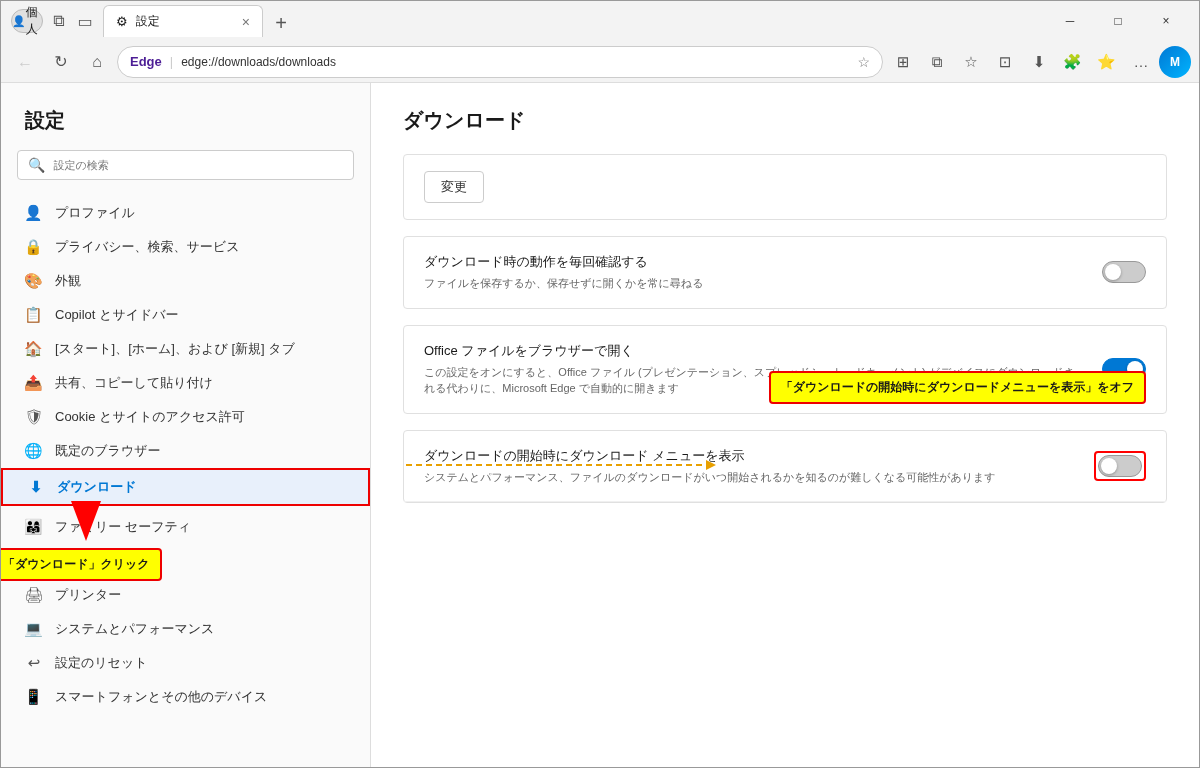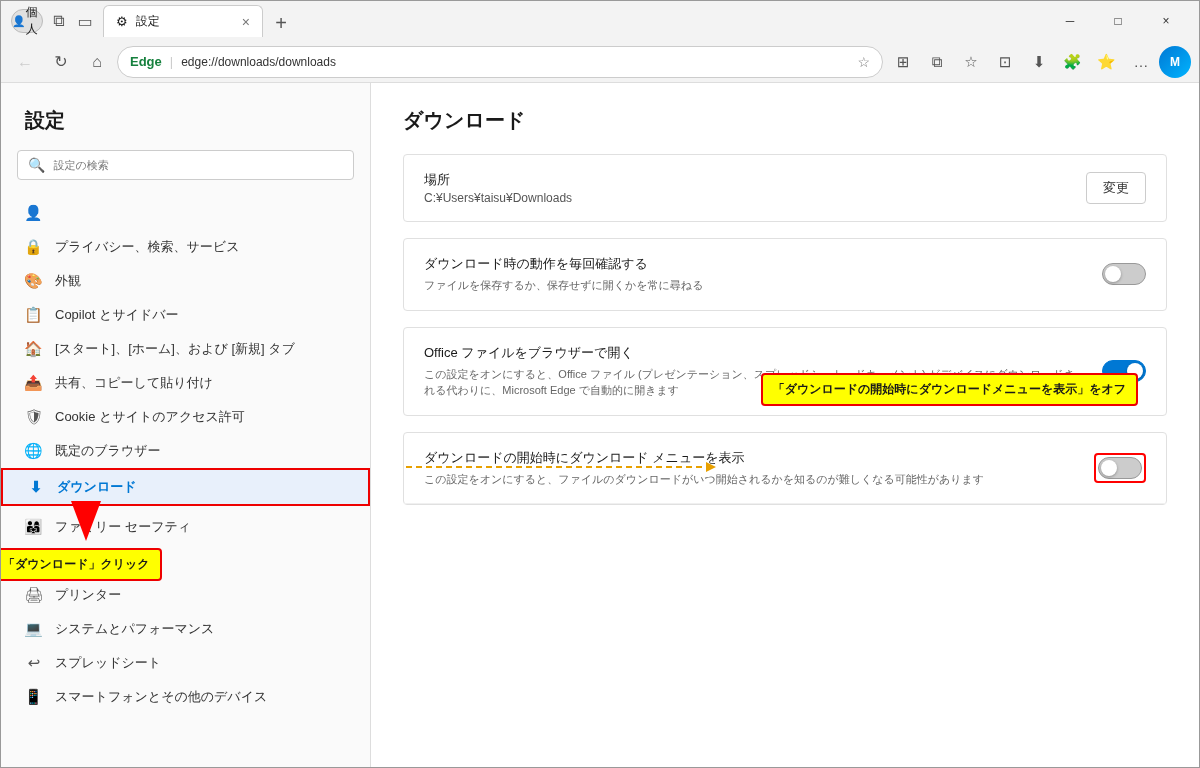--- a/index.html
+++ b/index.html
@@ -17,21 +17,21 @@
     .tab .tab-icon { font-size: 13px; }
     .tab .tab-close { margin-left: auto; color: #777; cursor: pointer; font-size: 14px; }
     .new-tab-btn { width: 28px; height: 28px; display: flex; align-items: center; justify-content: center; font-size: 20px; color: #555; cursor: pointer; margin-left: 4px; }
     .window-controls { display: flex; align-items: center; gap: 2px; margin-left: auto; }
     .win-btn { width: 46px; height: 32px; display: flex; align-items: center; justify-content: center; cursor: pointer; font-size: 12px; color: #333; }
 
     .nav-bar { background: #f3f3f3; height: 42px; display: flex; align-items: center; padding: 0 8px; gap: 4px; border-bottom: 1px solid #ddd; }
     .nav-btn { width: 32px; height: 32px; border-radius: 4px; display: flex; align-items: center; justify-content: center; cursor: pointer; color: #555; font-size: 16px; }
     .nav-btn.disabled { color: #ccc; cursor: default; }
     .address-bar-wrap { flex: 1; display: flex; align-items: center; background: #fff; border: 1px solid #ccc; border-radius: 20px; height: 32px; padding: 0 12px; gap: 8px; }
-    .address-edge-logo { font-size: 13px; color: #15803d; font-weight: bold; }
+    .address-edge-logo { font-size: 13px; color: #4c1d95; font-weight: bold; }
     .address-separator { color: #ccc; }
     .address-text { flex: 1; font-size: 12px; color: #333; }
     .nav-tools { display: flex; align-items: center; gap: 2px; }
     .nav-tool-btn { width: 32px; height: 32px; border-radius: 4px; display: flex; align-items: center; justify-content: center; cursor: pointer; color: #555; font-size: 15px; }
     .edge-logo-btn { width: 32px; height: 32px; background: linear-gradient(135deg, #0078d4, #00b4ff); border-radius: 50%; display: flex; align-items: center; justify-content: center; color: white; font-weight: bold; font-size: 12px; cursor: pointer; }
 
     
     .main-content { display: flex; flex: 1; overflow: hidden; }
 
     
@@ -125,20 +125,21 @@
 
     <div class="sidebar">
       <div class="sidebar-title">設定</div>
       <div class="search-box">
         <span class="search-icon">🔍</span>
         <input class="search-input" type="text" placeholder="設定の検索" style="">
       </div>
       <div class="sidebar-nav">
         <div class="sidebar-item">
           <span class="item-icon">👤</span>
+          <span class="sidebar-item-label">プロファイル</span>
         </div>
         <div class="sidebar-item">
           <span class="item-icon">🔒</span>
           <span class="sidebar-item-label">プライバシー、検索、サービス</span>
         </div>
         <div class="sidebar-item">
           <span class="item-icon">🎨</span>
           <span class="sidebar-item-label">外観</span>
         </div>
         <div class="sidebar-item">
@@ -186,38 +187,34 @@
         <div class="sidebar-item">
           <span class="item-icon">🖨</span>
           <span class="sidebar-item-label">プリンター</span>
         </div>
         <div class="sidebar-item">
           <span class="item-icon">💻</span>
           <span class="sidebar-item-label">システムとパフォーマンス</span>
         </div>
         <div class="sidebar-item">
           <span class="item-icon">↩</span>
-          <span class="sidebar-item-label">スプレッドシート</span>
+          <span class="sidebar-item-label">設定のリセット</span>
         </div>
         <div class="sidebar-item">
           <span class="item-icon">📱</span>
           <span class="sidebar-item-label">スマートフォンとその他のデバイス</span>
         </div>
       </div>
     </div>
 
     <div class="settings-content">
       <div class="page-title">ダウンロード</div>
 
       <div class="settings-section">
         <div class="settings-row">
-          <div class="settings-row-content">
-            <div class="settings-row-title">場所</div>
-            <div class="settings-row-path">C:¥Users¥taisu¥Downloads</div>
-          </div>
           <button class="change-btn">変更</button>
         </div>
       </div>
 
       <div class="settings-section">
         <div class="settings-row">
           <div class="settings-row-content">
             <div class="settings-row-title">ダウンロード時の動作を毎回確認する</div>
             <div class="settings-row-desc">ファイルを保存するか、保存せずに開くかを常に尋ねる</div>
           </div>
@@ -236,34 +233,34 @@
           <div class="toggle on">
             <div class="toggle-thumb"></div>
           </div>
         </div>
       </div>
 
       <div class="settings-section" style="position:relative;">
         <div class="settings-row" style="position:relative;gap:12px;">
           <div class="settings-row-content">
             <div class="settings-row-title">ダウンロードの開始時にダウンロード メニューを表示</div>
-            <div class="settings-row-desc">この設定をオンにすると、ファイルのダウンロードがいつ開始されるかを知るのが難しくなる可能性があります</div>
+            <div class="settings-row-desc">システムとパフォーマンス、ファイルのダウンロードがいつ開始されるかを知るのが難しくなる可能性があります</div>
           </div>
 
           <svg style="position:absolute; right:60px; top:50%; transform:translateY(-50%); width:400px; height:2px; pointer-events:none; overflow:visible;">
             <line x1="-300" y1="0" x2="0" y2="0" stroke="#e8a000" stroke-width="2" stroke-dasharray="6,4"></line>
             <polygon points="0,-5 10,0 0,5" fill="#e8a000"></polygon>
           </svg>
           <div style="border: 2px solid red; border-radius: 4px; padding: 2px;">
             <div class="toggle off">
               <div class="toggle-thumb"></div>
             </div>
           </div>
         </div>
 
-        <div style="position:absolute; right:28px; top:-60px; z-index:10; display:flex; align-items:center; gap:6px;">
+        <div style="position:absolute; right:20px; top:-60px; z-index:10; display:flex; align-items:center; gap:6px;">
           <div style="background:#ffff00; border:2px solid #e00; border-radius:4px; padding:6px 10px; font-size:12px; font-weight:bold; white-space:nowrap;">「ダウンロードの開始時にダウンロードメニューを表示」をオフ</div>
         </div>
       </div>
 
     </div>
   </div>
 </div>
 
 </body></html>

